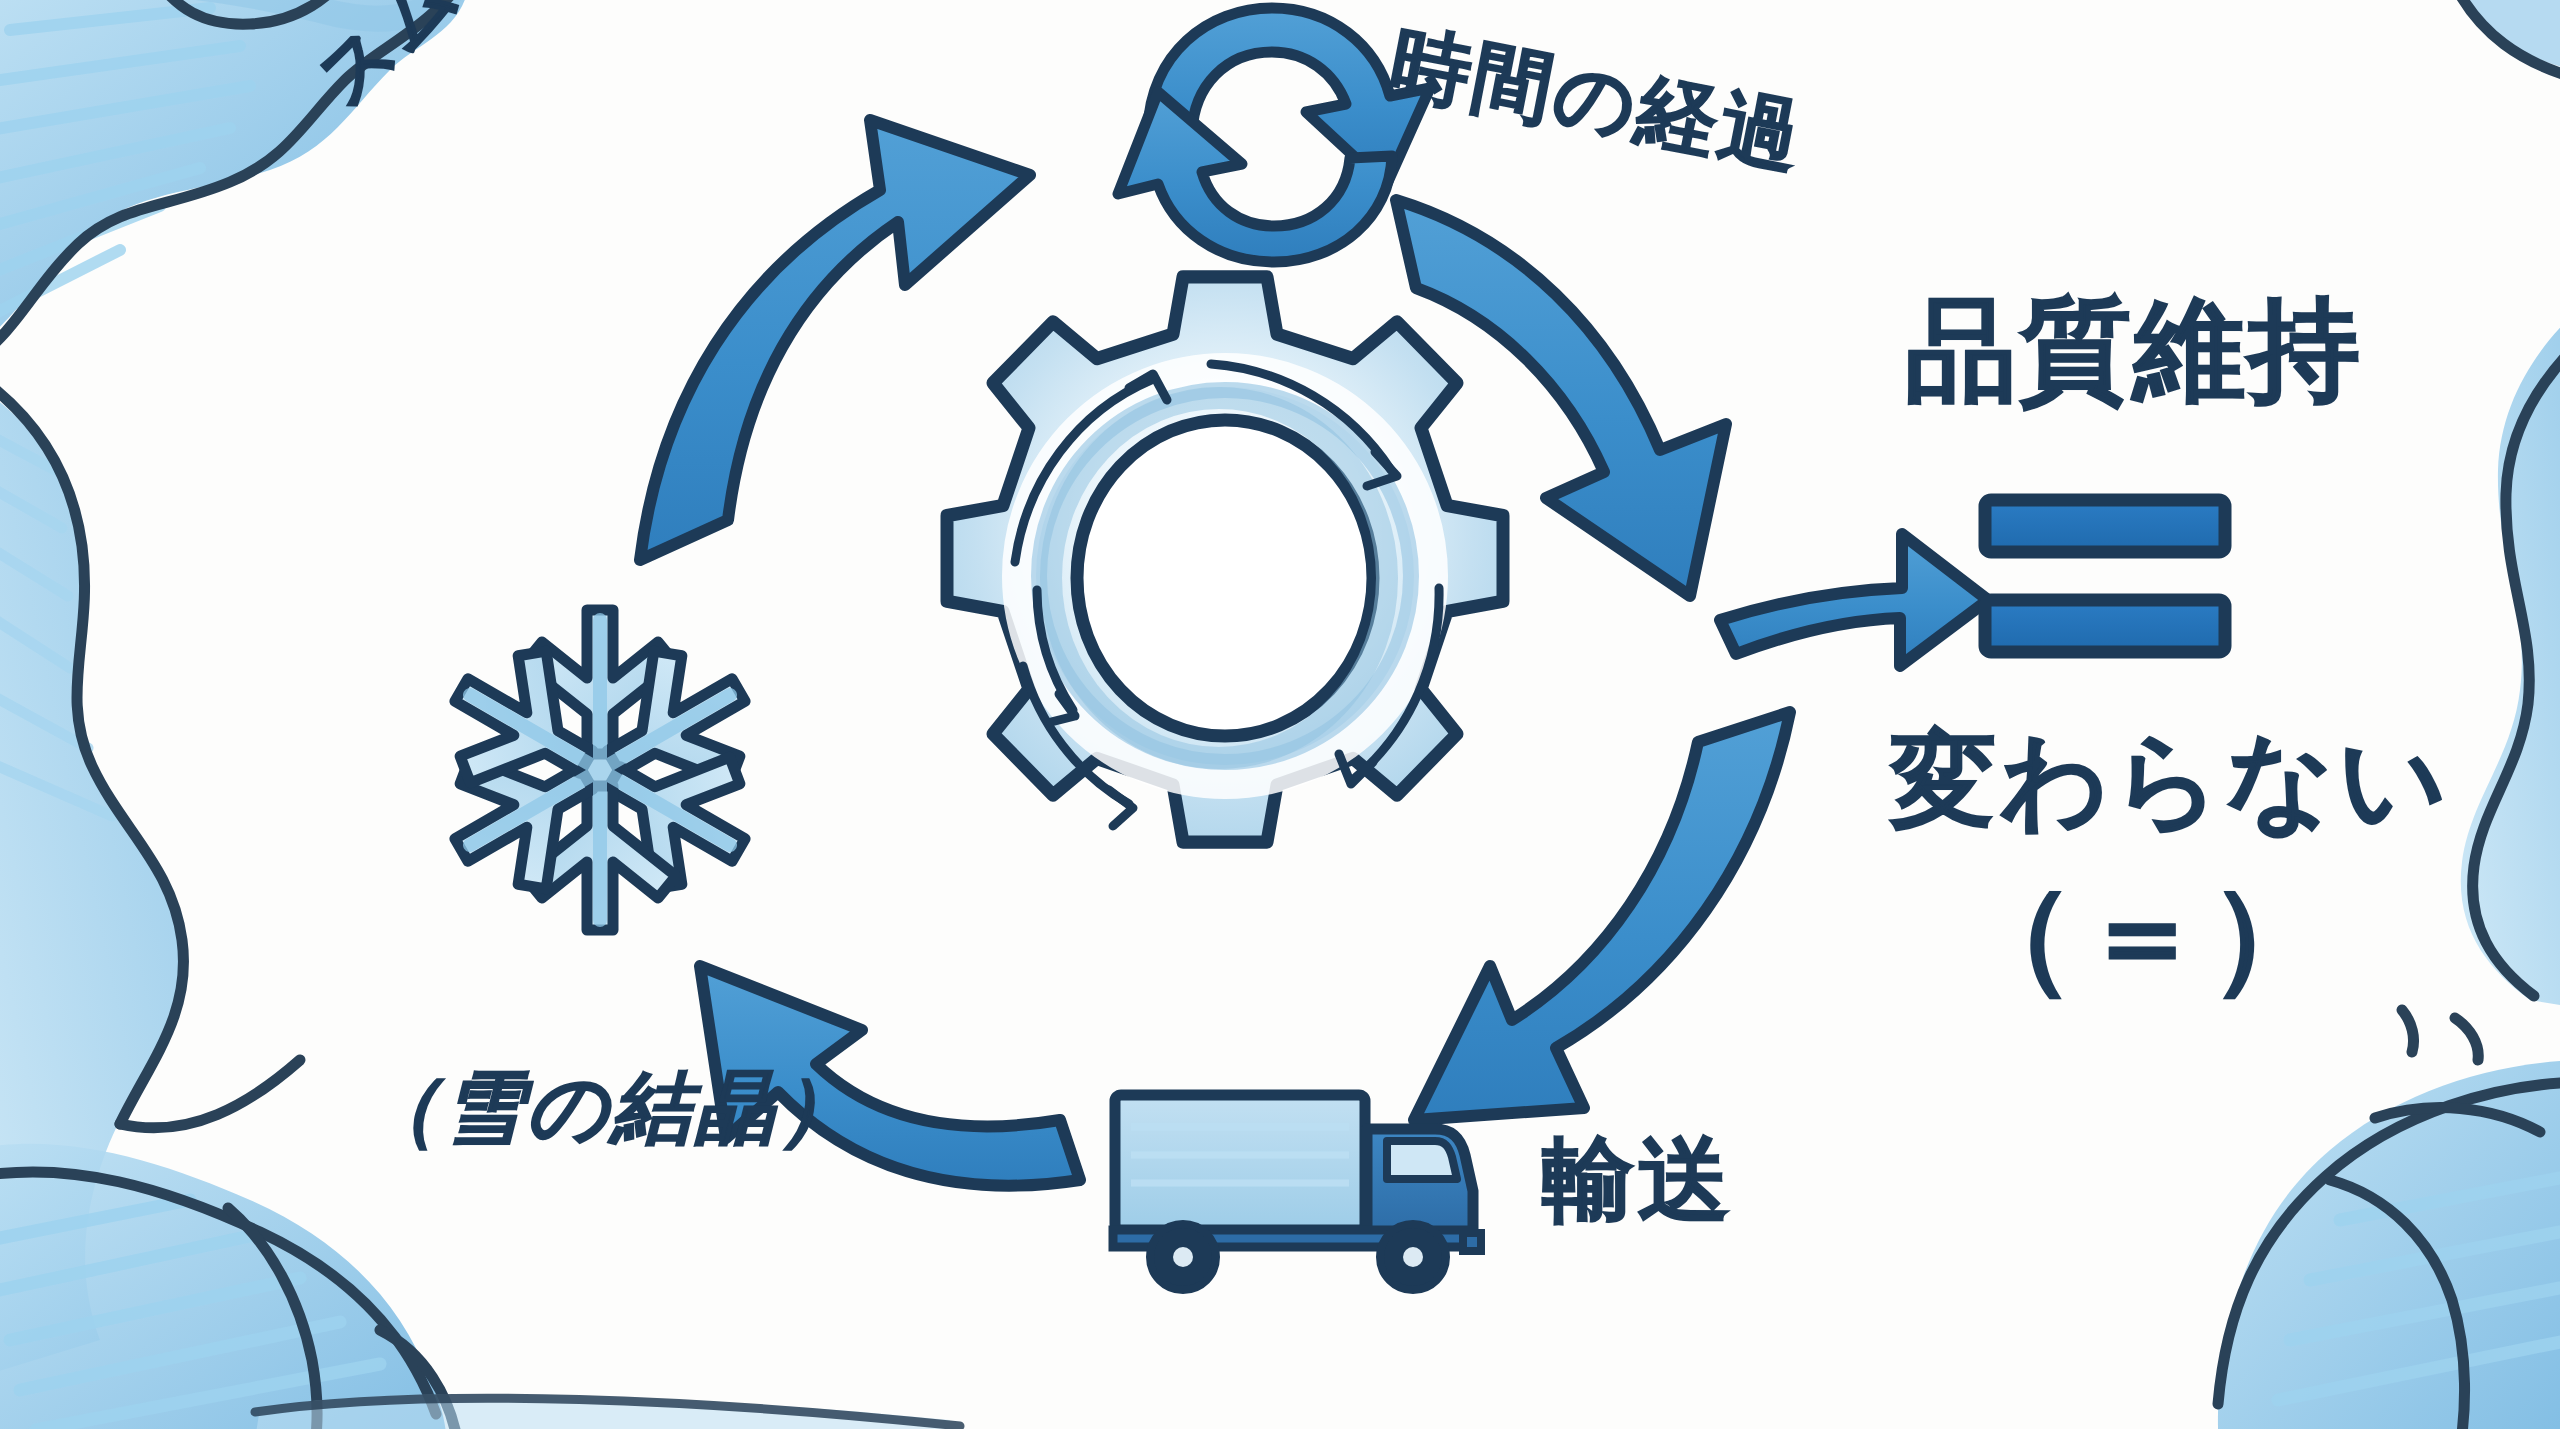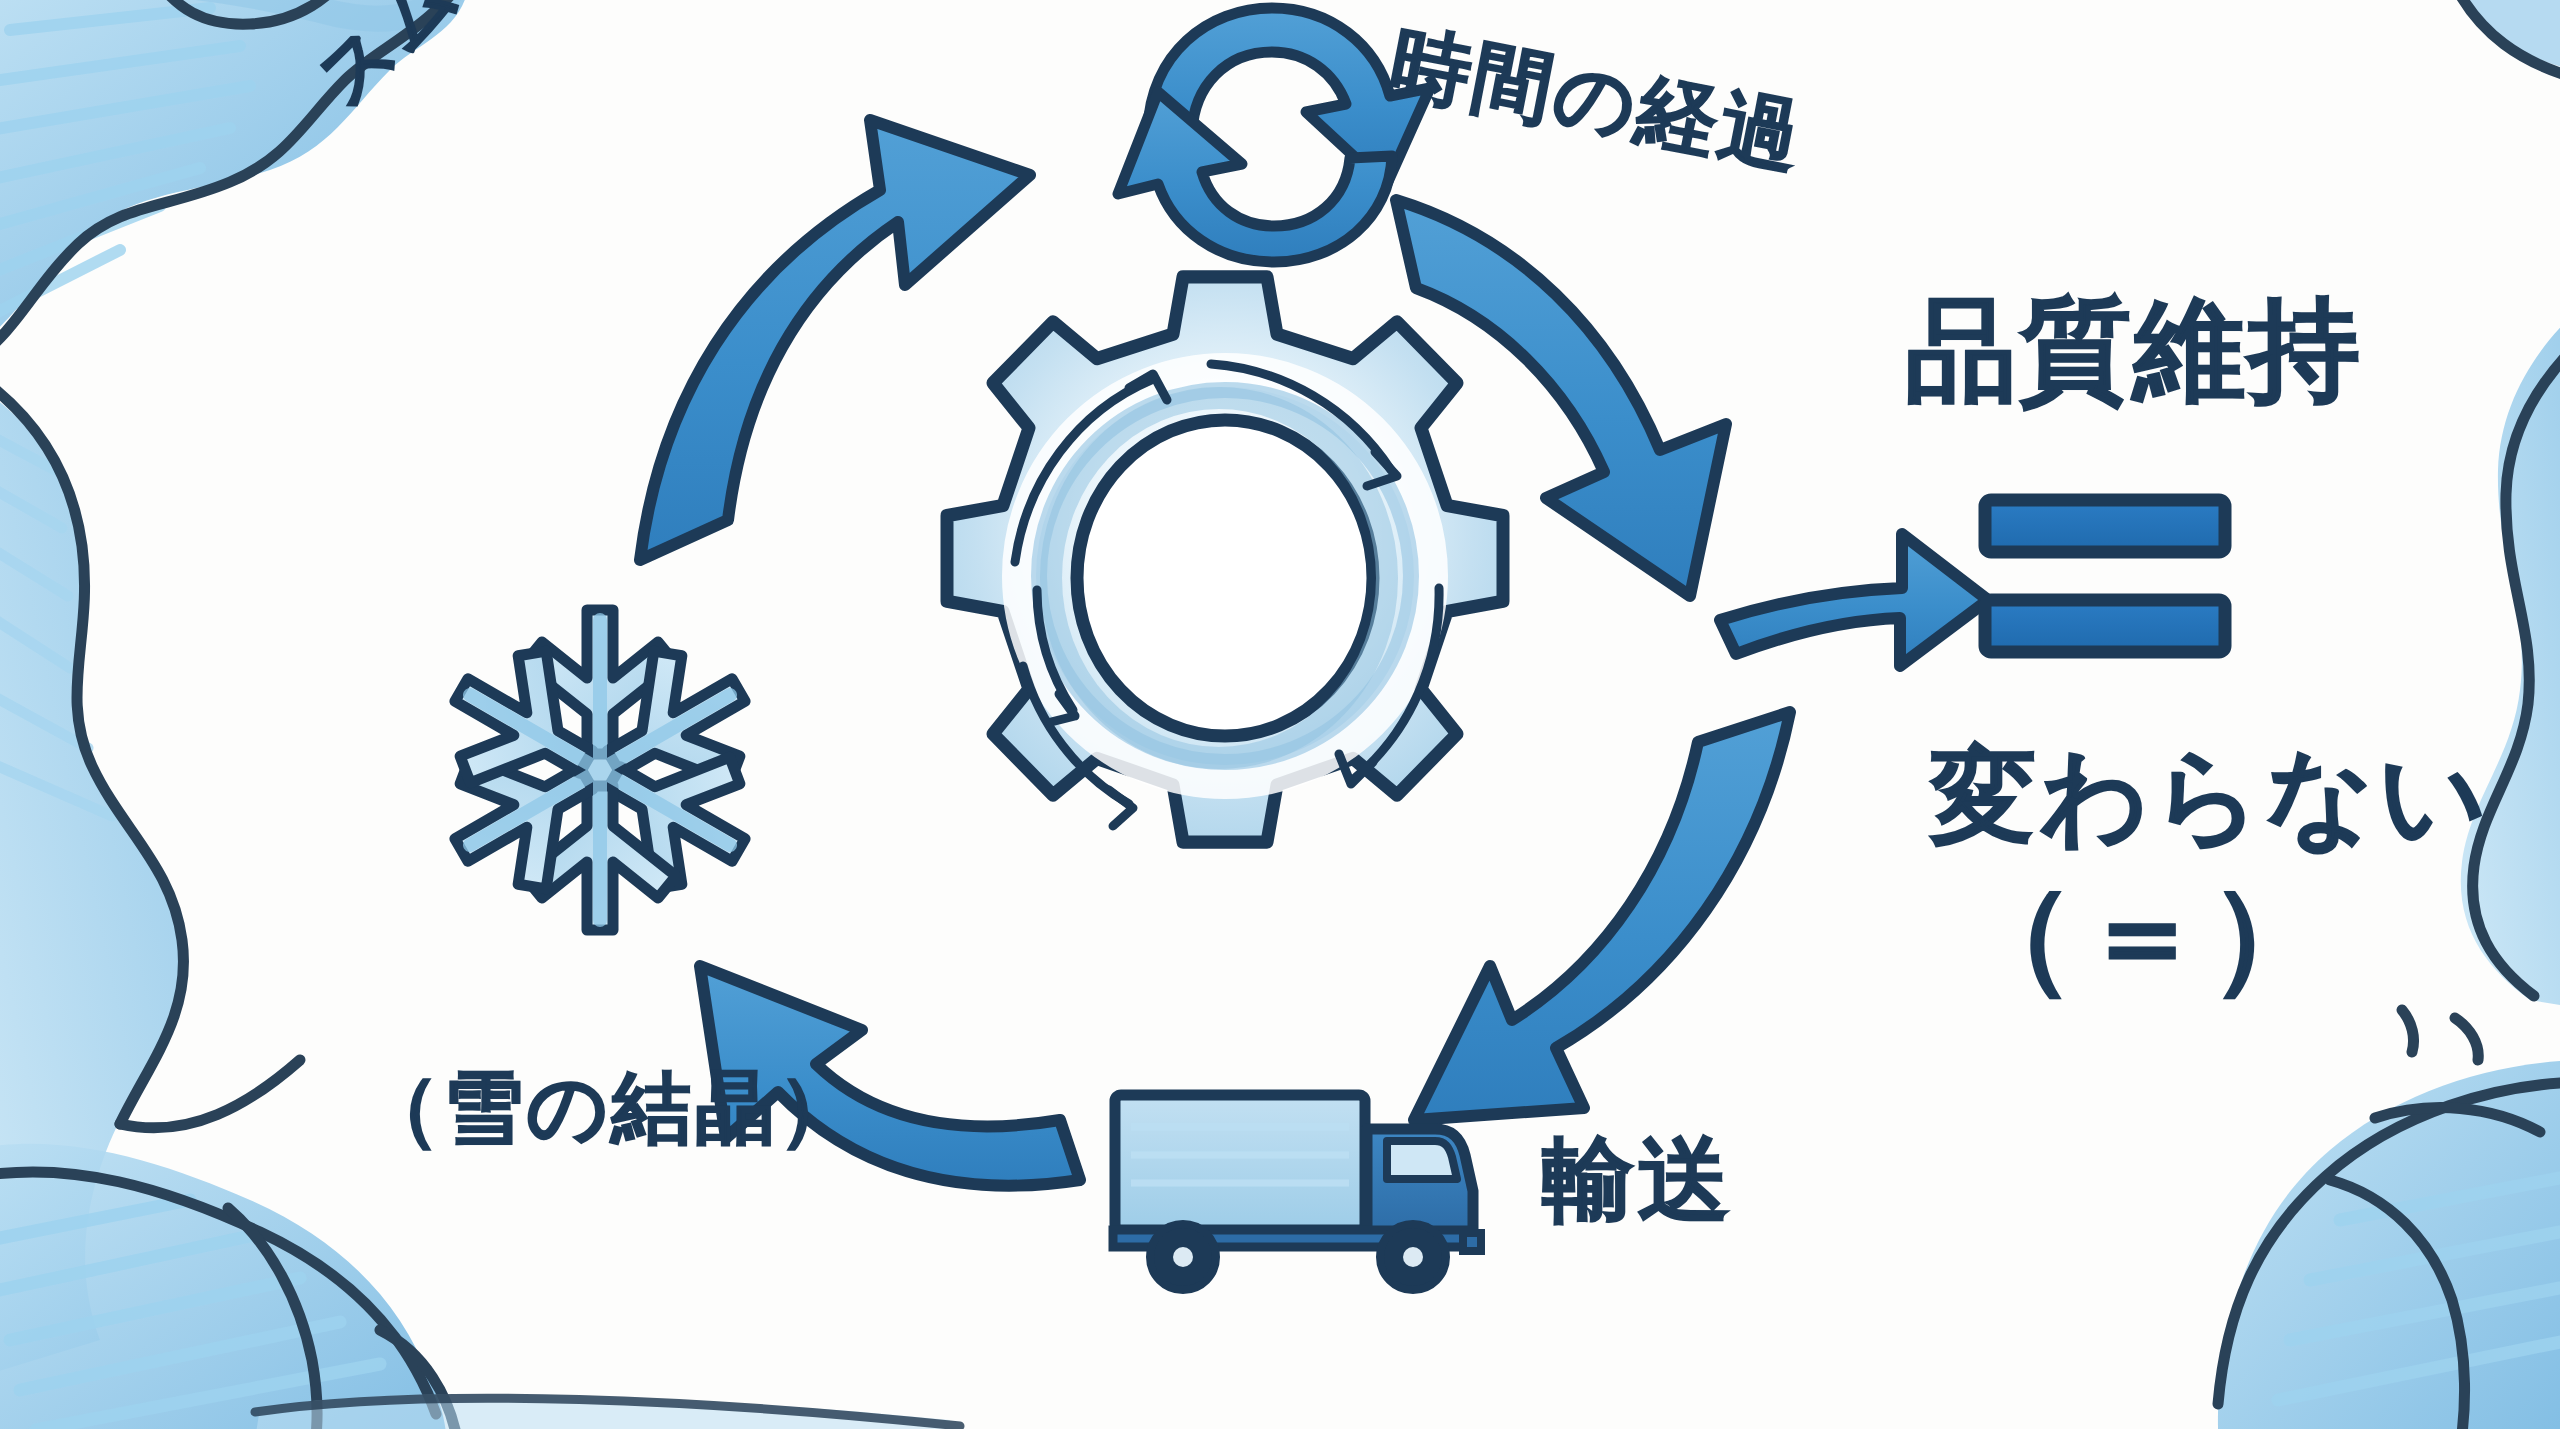--- a/index.html
+++ b/index.html
@@ -39,36 +39,36 @@
     font-size:80px;
     transform:rotate(11deg);
     transform-origin:left top;
   }
   #lbl-quality{
     left:1905px; top:290px;
     font-size:112px;
     letter-spacing:0.02em;
   }
   #lbl-unchanged{
-    left:1890px; top:740px;
+    left:1890px; top:724px;
     font-size:106px;
-    margin-left:40px;
   }
   #lbl-paren-eq{
     left:1955px; top:870px;
     font-size:120px;
     letter-spacing:0.06em;
   }
   #lbl-freeze{
     left:370px; top:945px;
     font-size:92px;
   }
   #lbl-freeze-sub{
     left:360px; top:1065px;
     font-size:80px;
+    font-style:italic;
   }
   #lbl-transport{
     left:1530px; top:1130px;
     font-size:92px;
     margin-left:12px;
   }
   #lbl-transport-sub{
     left:1520px; top:1240px;
     font-size:78px;
   }

